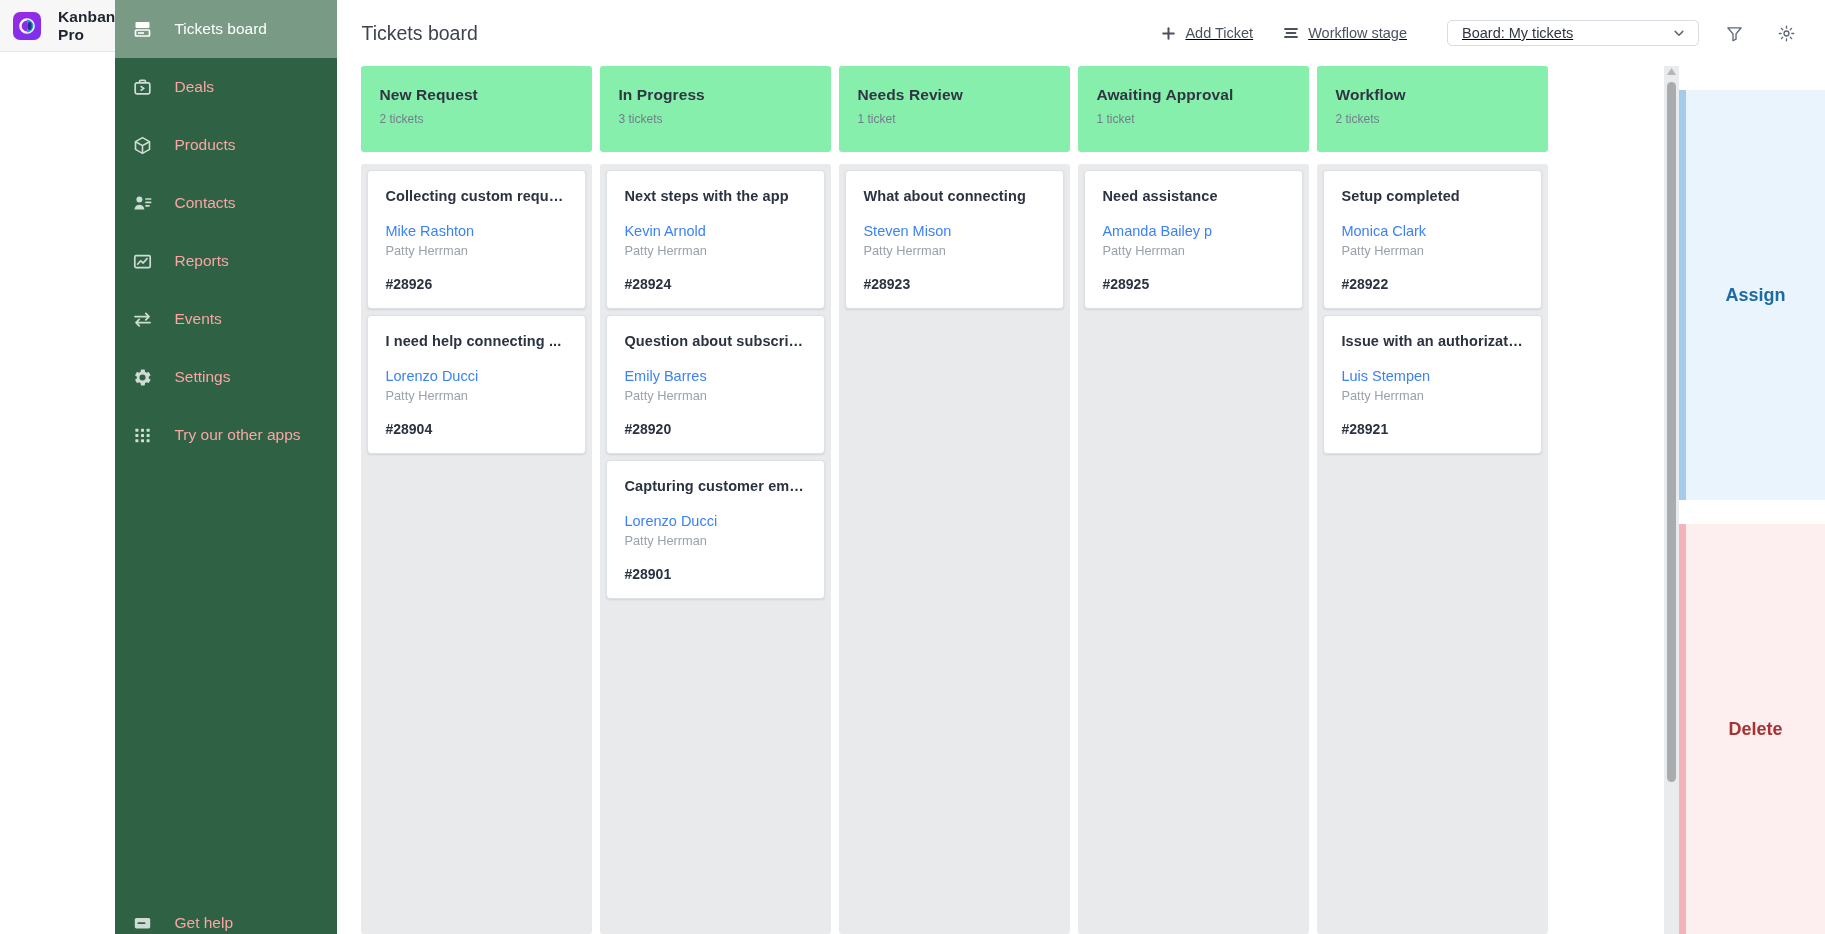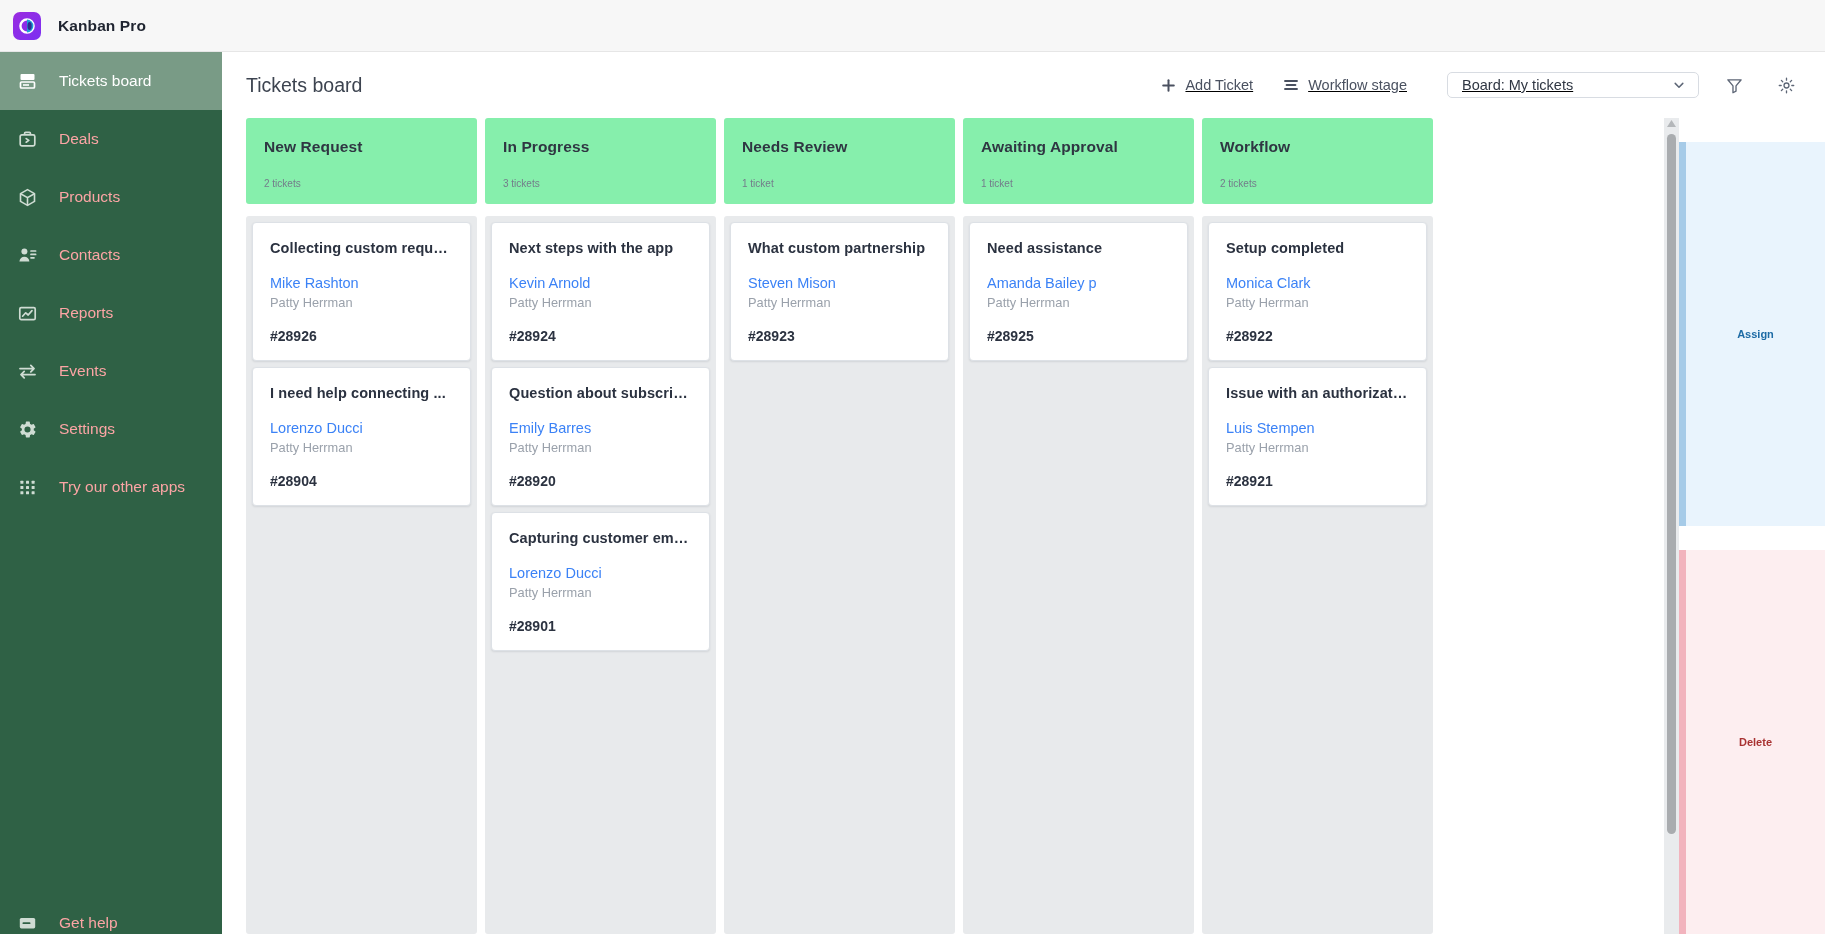--- a/index.html
+++ b/index.html
@@ -2,21 +2,21 @@
 <html><head>
 <meta charset="utf-8">
 <style>
   * { box-sizing: border-box; margin: 0; padding: 0; }
   html, body {
     width: 1825px; height: 934px;
     overflow: hidden;
     font-family: "Liberation Sans", sans-serif;
     background: #ffffff;
   }
-  .app { position: relative; width: 1825px; height: 934px; display: flex; flex-direction: column; }
+  .app { position: relative; width: 1825px; height: 934px; display: flex; flex-direction: row; }
 
   
   .topbar {
     height: 52px; flex: 0 0 52px;
     background: #f7f7f7;
     border-bottom: 1px solid #e6e6e6;
     display: flex; align-items: center;
     padding-left: 13px;
   }
   .logo-box {
@@ -98,21 +98,21 @@
     min-width: 0; overflow: hidden;
   }
   .column { width: 231px; flex: 0 0 231px; display: flex; flex-direction: column; min-height: 0; }
   .col-head {
     background: #86efac; border-radius: 3px;
     height: 86px; flex: 0 0 86px;
     padding: 20px 18px 0 18px;
     margin-bottom: 12px;
   }
   .col-title { font-size: 15.5px; font-weight: 700; color: #2f3642; letter-spacing: .1px; }
-  .col-count { font-size: 10px; color: #737c8a; margin-top: 22px; }
+  .col-count { font-size: 12px; color: #737c8a; margin-top: 8px; }
   .col-body {
     background: #e8eaec; border-radius: 3px;
     flex: 1 1 auto; min-height: 0;
     padding: 6px 6px 0 6px;
     display: flex; flex-direction: column; gap: 6px;
   }
 
   .card {
     background: #ffffff;
     border: 1px solid #dde1e6;
@@ -133,21 +133,21 @@
 
   
   .drop-rail {
     width: 146px; flex: 0 0 146px;
     display: flex; flex-direction: column;
     position: relative;
   }
   .drop-zone {
     flex: 1 1 50%;
     display: flex; align-items: center; justify-content: center;
-    font-size: 11px; font-weight: 700;
+    font-size: 18px; font-weight: 700;
     cursor: pointer;
     margin-top: 24px;
   }
   .drop-assign {
     background: #e9f4fd; color: #1d6ba5;
     border-left: 7px solid #a6cbe8;
   }
   .drop-delete {
     background: #fdeef0; color: #a83232;
     border-left: 7px solid #f2b3bd;
@@ -402,21 +402,21 @@
             </div>
           </div>
 
           <div class="column">
             <div class="col-head">
               <div class="col-title">Needs Review</div>
               <div class="col-count">1 ticket</div>
             </div>
             <div class="col-body">
               <div class="card">
-                <div class="card-title">What custom partnership</div>
+                <div class="card-title">What about connecting</div>
                 <div class="card-person">Steven Mison</div>
                 <div class="card-assignee">Patty Herrman</div>
                 <div class="card-ref">#28923</div>
               </div>
             </div>
           </div>
 
           <div class="column">
             <div class="col-head">
               <div class="col-title">Awaiting Approval</div>

